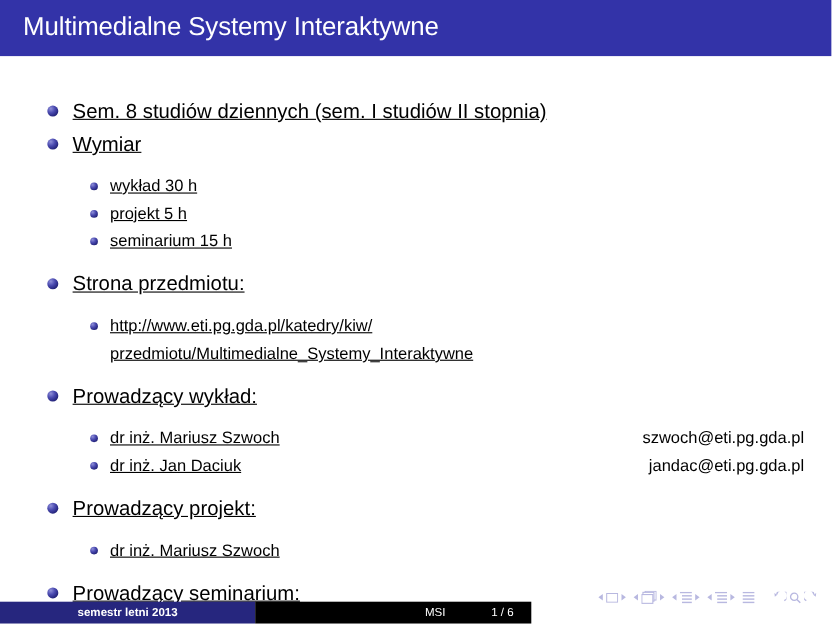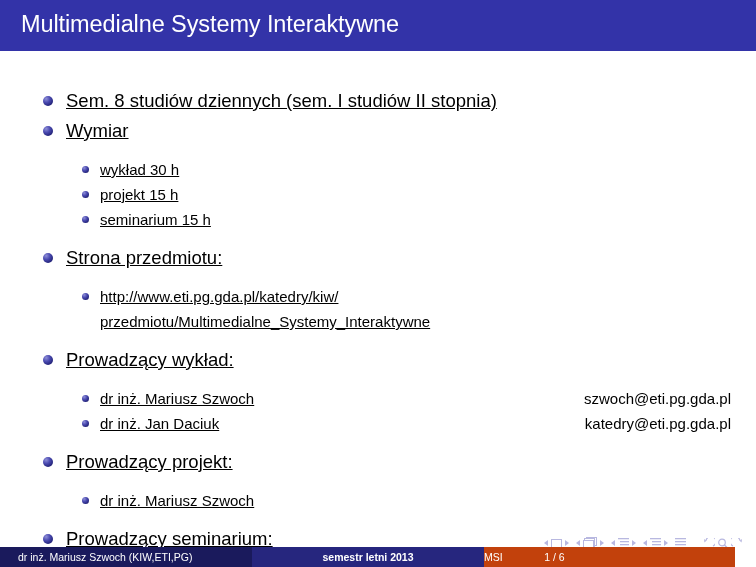--- a/index.html
+++ b/index.html
@@ -162,21 +162,21 @@
   .fseg {
     height: 20px;
     display: flex;
     align-items: center;
     color: #ffffff;
     font-size: 10.5px;
     white-space: nowrap;
   }
   .fseg-a { width: 252px; background: #1a1a5c; padding-left: 18px; box-sizing: border-box; }
   .fseg-b { width: 232px; background: #26267e; justify-content: center; font-weight: bold; }
-  .fseg-c { width: 251px; background: #c2410c; padding-right: 16px; box-sizing: border-box; }
+  .fseg-c { width: 251px; background: #000000; justify-content: flex-end; padding-right: 16px; box-sizing: border-box; }
   .fseg-c .msi { margin-right: 28px; }
   .fseg-c .pagenum { display: inline-block; min-width: 34px; text-align: right; }
 </style>
 </head>
 <body>
 
 <div class="titlebar">
   <div class="titlebar-text">Multimedialne Systemy Interaktywne</div>
 </div>
 
@@ -191,21 +191,21 @@
     <li class="item1">
       <span class="bullet1"></span>
       <span class="label">Wymiar</span>
       <ul class="lvl2 sub-indent">
         <li class="item2">
           <span class="bullet2"></span>
           <span class="label">wykład 30 h</span>
         </li>
         <li class="item2">
           <span class="bullet2"></span>
-          <span class="label">projekt 15 h</span>
+          <span class="label">projekt 5 h</span>
         </li>
         <li class="item2">
           <span class="bullet2"></span>
           <span class="label">seminarium 15 h</span>
         </li>
       </ul>
     </li>
 
     <li class="item1">
       <span class="bullet1"></span>
@@ -224,21 +224,21 @@
       <span class="label">Prowadzący wykład:</span>
       <ul class="lvl2 sub-indent">
         <li class="item2 row">
           <span class="bullet2"></span>
           <span class="label">dr inż. Mariusz Szwoch</span>
           <span class="email">szwoch@eti.pg.gda.pl</span>
         </li>
         <li class="item2 row">
           <span class="bullet2"></span>
           <span class="label">dr inż. Jan Daciuk</span>
-          <span class="email">katedry@eti.pg.gda.pl</span>
+          <span class="email">jandac@eti.pg.gda.pl</span>
         </li>
       </ul>
     </li>
 
     <li class="item1">
       <span class="bullet1"></span>
       <span class="label">Prowadzący projekt:</span>
       <ul class="lvl2 sub-indent">
         <li class="item2">
           <span class="bullet2"></span>
@@ -345,19 +345,18 @@
       <svg width="12" height="11" viewBox="0 0 12 11">
         <path d="M2 8 A5 5 0 1 1 9 2.6" fill="none" stroke="#b8b8e0" stroke-width="1.2"></path>
         <path d="M11 1 L8.6 2.8 L10.6 4.6 Z" fill="#b8b8e0"></path>
       </svg>
     </span>
   </div>
 
 </div>
 
 <div class="footer">
-  <div class="fseg fseg-a">dr inż. Mariusz Szwoch  (KIW,ETI,PG)</div>
   <div class="fseg fseg-b">semestr letni 2013</div>
   <div class="fseg fseg-c">
     <span class="msi">MSI</span>
     <span class="pagenum">1 / 6</span>
   </div>
 </div>
 
 </body></html>

